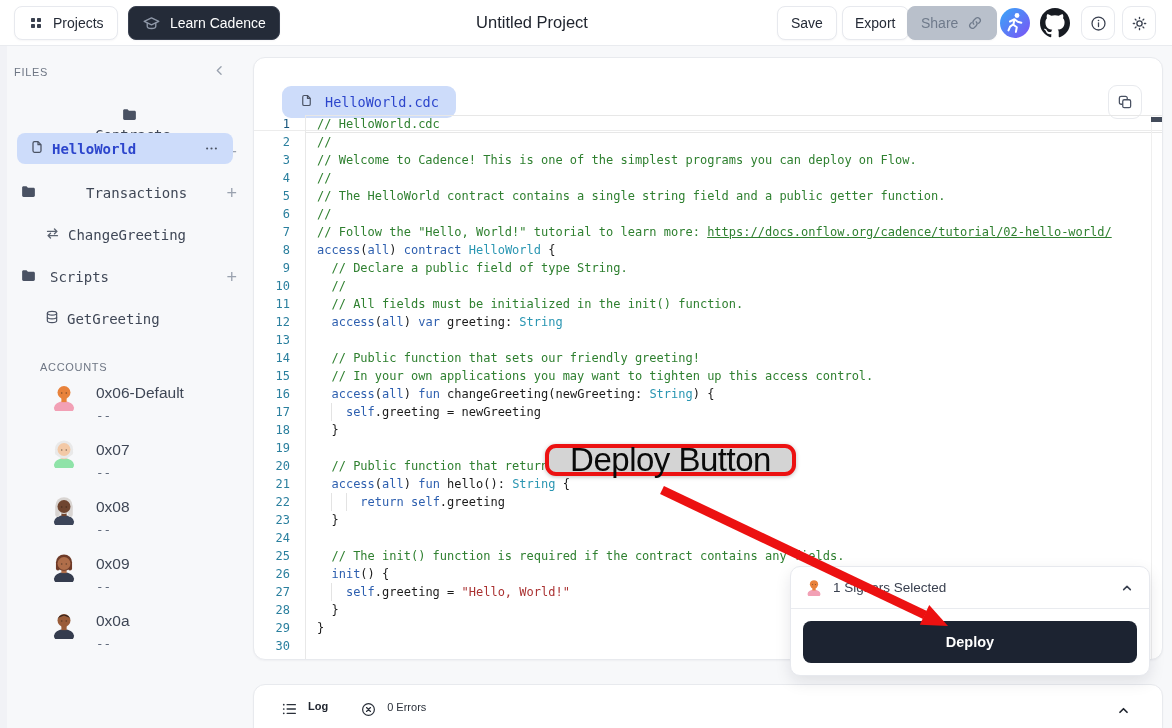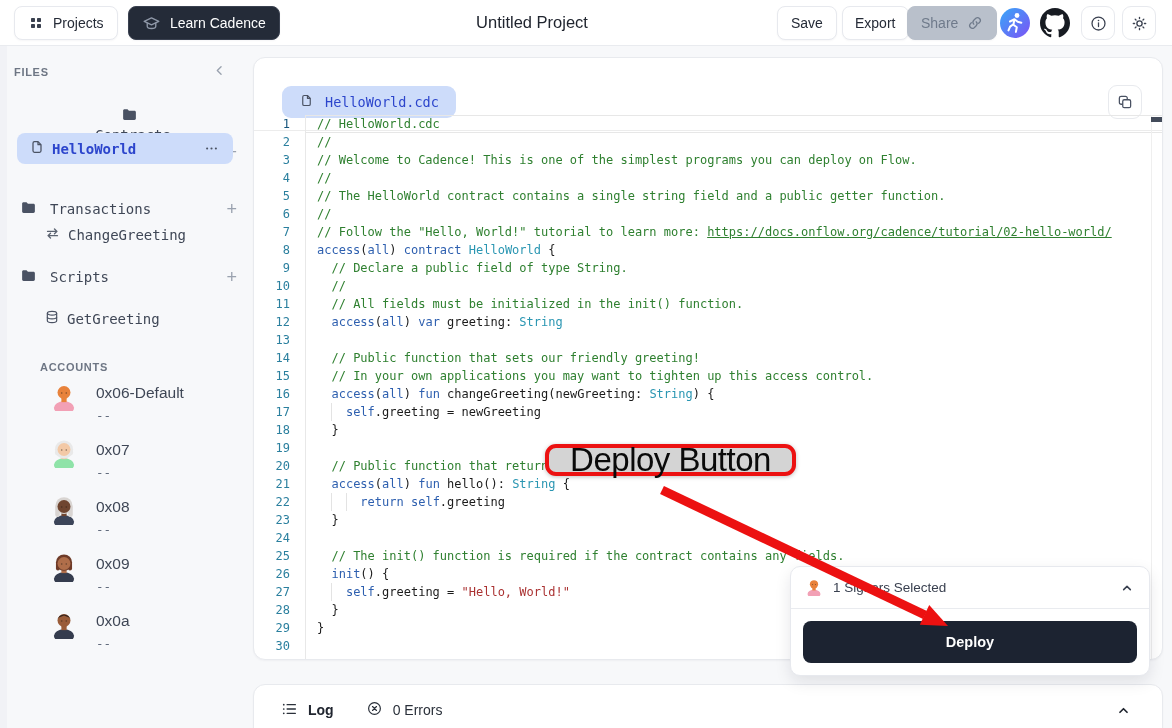--- a/index.html
+++ b/index.html
@@ -22,21 +22,21 @@
   .tb-circle { position:absolute; top:8px; width:30px; height:30px; border-radius:50%; border:none; cursor:pointer; display:flex; align-items:center; justify-content:center; padding:0; background:transparent; }
   #btn-flow { left:1000px; }
   #btn-github { left:1040px; }
   .tb-sq { position:absolute; top:6px; width:34px; height:34px; border:1px solid #e7e9ee; border-radius:9px; background:#fff; display:flex; align-items:center; justify-content:center; cursor:pointer; padding:0; }
   #btn-info { left:1081px; }
   #btn-theme { left:1122px; }
 
   
   .sidebar { position:absolute; left:0; top:46px; width:253px; height:682px; }
   .side-gutter { position:absolute; left:0; top:0; width:7px; height:100%; background:#f1f2f6; }
-  .sec-header { position:absolute; font-size:11px; font-weight:700; letter-spacing:.7px; color:#6e7684;text-align:right; }
+  .sec-header { position:absolute; font-size:11px; font-weight:400; letter-spacing:.7px; color:#6e7684;text-align:right; }
   #files-header { left:14px; top:20px; }
   #files-collapse { position:absolute; left:208px; top:13px; background:none; border:none; cursor:pointer; color:#9aa2af; padding:4px; }
   .folder-row { position:absolute; left:14px; width:225px; height:24px; display:flex; align-items:center; cursor:pointer; }
   .folder-row .f-icon { margin-left:6px; }
   .folder-label { font-family:"DejaVu Sans Mono", monospace; font-size:14px; color:#3f4756; margin-left:13px; }
   .plus-btn { margin-left:auto; background:none; border:none; color:#9aa2af; font-size:18px; line-height:1; cursor:pointer; padding:0 2px; }
   .file-row { position:absolute; left:17px; width:216px; height:26px; display:flex; align-items:center; padding-left:27px; gap:7px; cursor:pointer; border-radius:8px; }
   .file-row.sel { height:31px; background:var(--sel-bg,#cddcfa); padding-left:12px; }
   .file-label { font-family:"DejaVu Sans Mono", monospace; font-size:14px; color:#3f4756; }
   .file-row.sel .file-label { color:var(--sel-fg,#2c45cc); font-weight:700; }
@@ -87,22 +87,22 @@
   .annot-arrow { position:absolute; left:0; top:0; width:1172px; height:728px; z-index:8; pointer-events:none; }
   .annot-box { position:absolute; left:545px; top:444px; width:251px; height:32px; z-index:9;
                background:#d4d4d4; border:4px solid var(--annot,#ec1111); border-radius:11px;
                display:flex; align-items:center; justify-content:center;
                font-size:33px; color:#0a0a0a; letter-spacing:-.5px; box-shadow:0 1px 4px rgba(0,0,0,.25); }
 
   
   .log-card { position:absolute; left:253px; top:684px; width:910px; height:60px; background:#fff;
               border:1px solid #e8eaee; border-radius:12px; box-shadow:0 1px 2px rgba(16,24,40,.04); z-index:2; }
   .log-row { display:flex; align-items:center; height:50px; padding:0 26px; gap:10px; }
-  .log-tab { display:flex; align-items:center; gap:10px; background:none; border:none; cursor:pointer;
-             font-size:14px; font-weight:700; color:#20252f; font-family:"Liberation Sans",sans-serif; }
+  .log-tab { display:flex; gap:10px; background:none; border:none; cursor:pointer;
+             font-size:11px; font-weight:700; color:#20252f; font-family:"Liberation Sans",sans-serif; }
   .log-tab + .log-tab { margin-left:22px; font-weight:400; color:#2a303a; }
   .log-collapse { margin-left:auto; background:none; border:none; cursor:pointer; display:flex; padding:4px; }
 </style>
 </head>
 <body>
 
 <div class="page">
 
   <div class="topbar">
     <button class="tb-btn" id="btn-projects">
@@ -201,21 +201,21 @@
           <button class="dots-btn">
             <svg width="15" height="15" viewBox="0 0 24 24">
               <g fill="#4a5263">
                 <circle cx="5" cy="12" r="1.7"></circle>
                 <circle cx="12" cy="12" r="1.7"></circle>
                 <circle cx="19" cy="12" r="1.7"></circle>
               </g>
             </svg>
           </button>
         </div>
-        <div class="folder-row" style="top: 151px;">
+        <div class="folder-row" style="top: 135px; gap: 36px;">
           <span class="f-icon"><svg width="17" height="17" viewBox="0 0 24 24">
               <path d="M3 6.5C3 5.4 3.9 4.5 5 4.5h4.2l2 2.2H19c1.1 0 2 .9 2 2v9c0 1.1-.9 2-2 2H5c-1.1 0-2-.9-2-2v-11z" fill="#4a5263"></path>
             </svg></span>
     <span class="folder-label">Transactions</span>
     <button class="plus-btn">+</button>
         </div>
         <div class="file-row" style="top: 176px;">
           <span><svg width="17" height="17" viewBox="0 0 24 24" fill="none" stroke="#5b6370" stroke-width="1.9" stroke-linecap="round" stroke-linejoin="round">
               <path d="M5 9h13M14.8 5.6 18.3 9l-3.5 3.4"></path>
               <path d="M19 15H6M9.2 18.4 5.7 15l3.5-3.4"></path>

